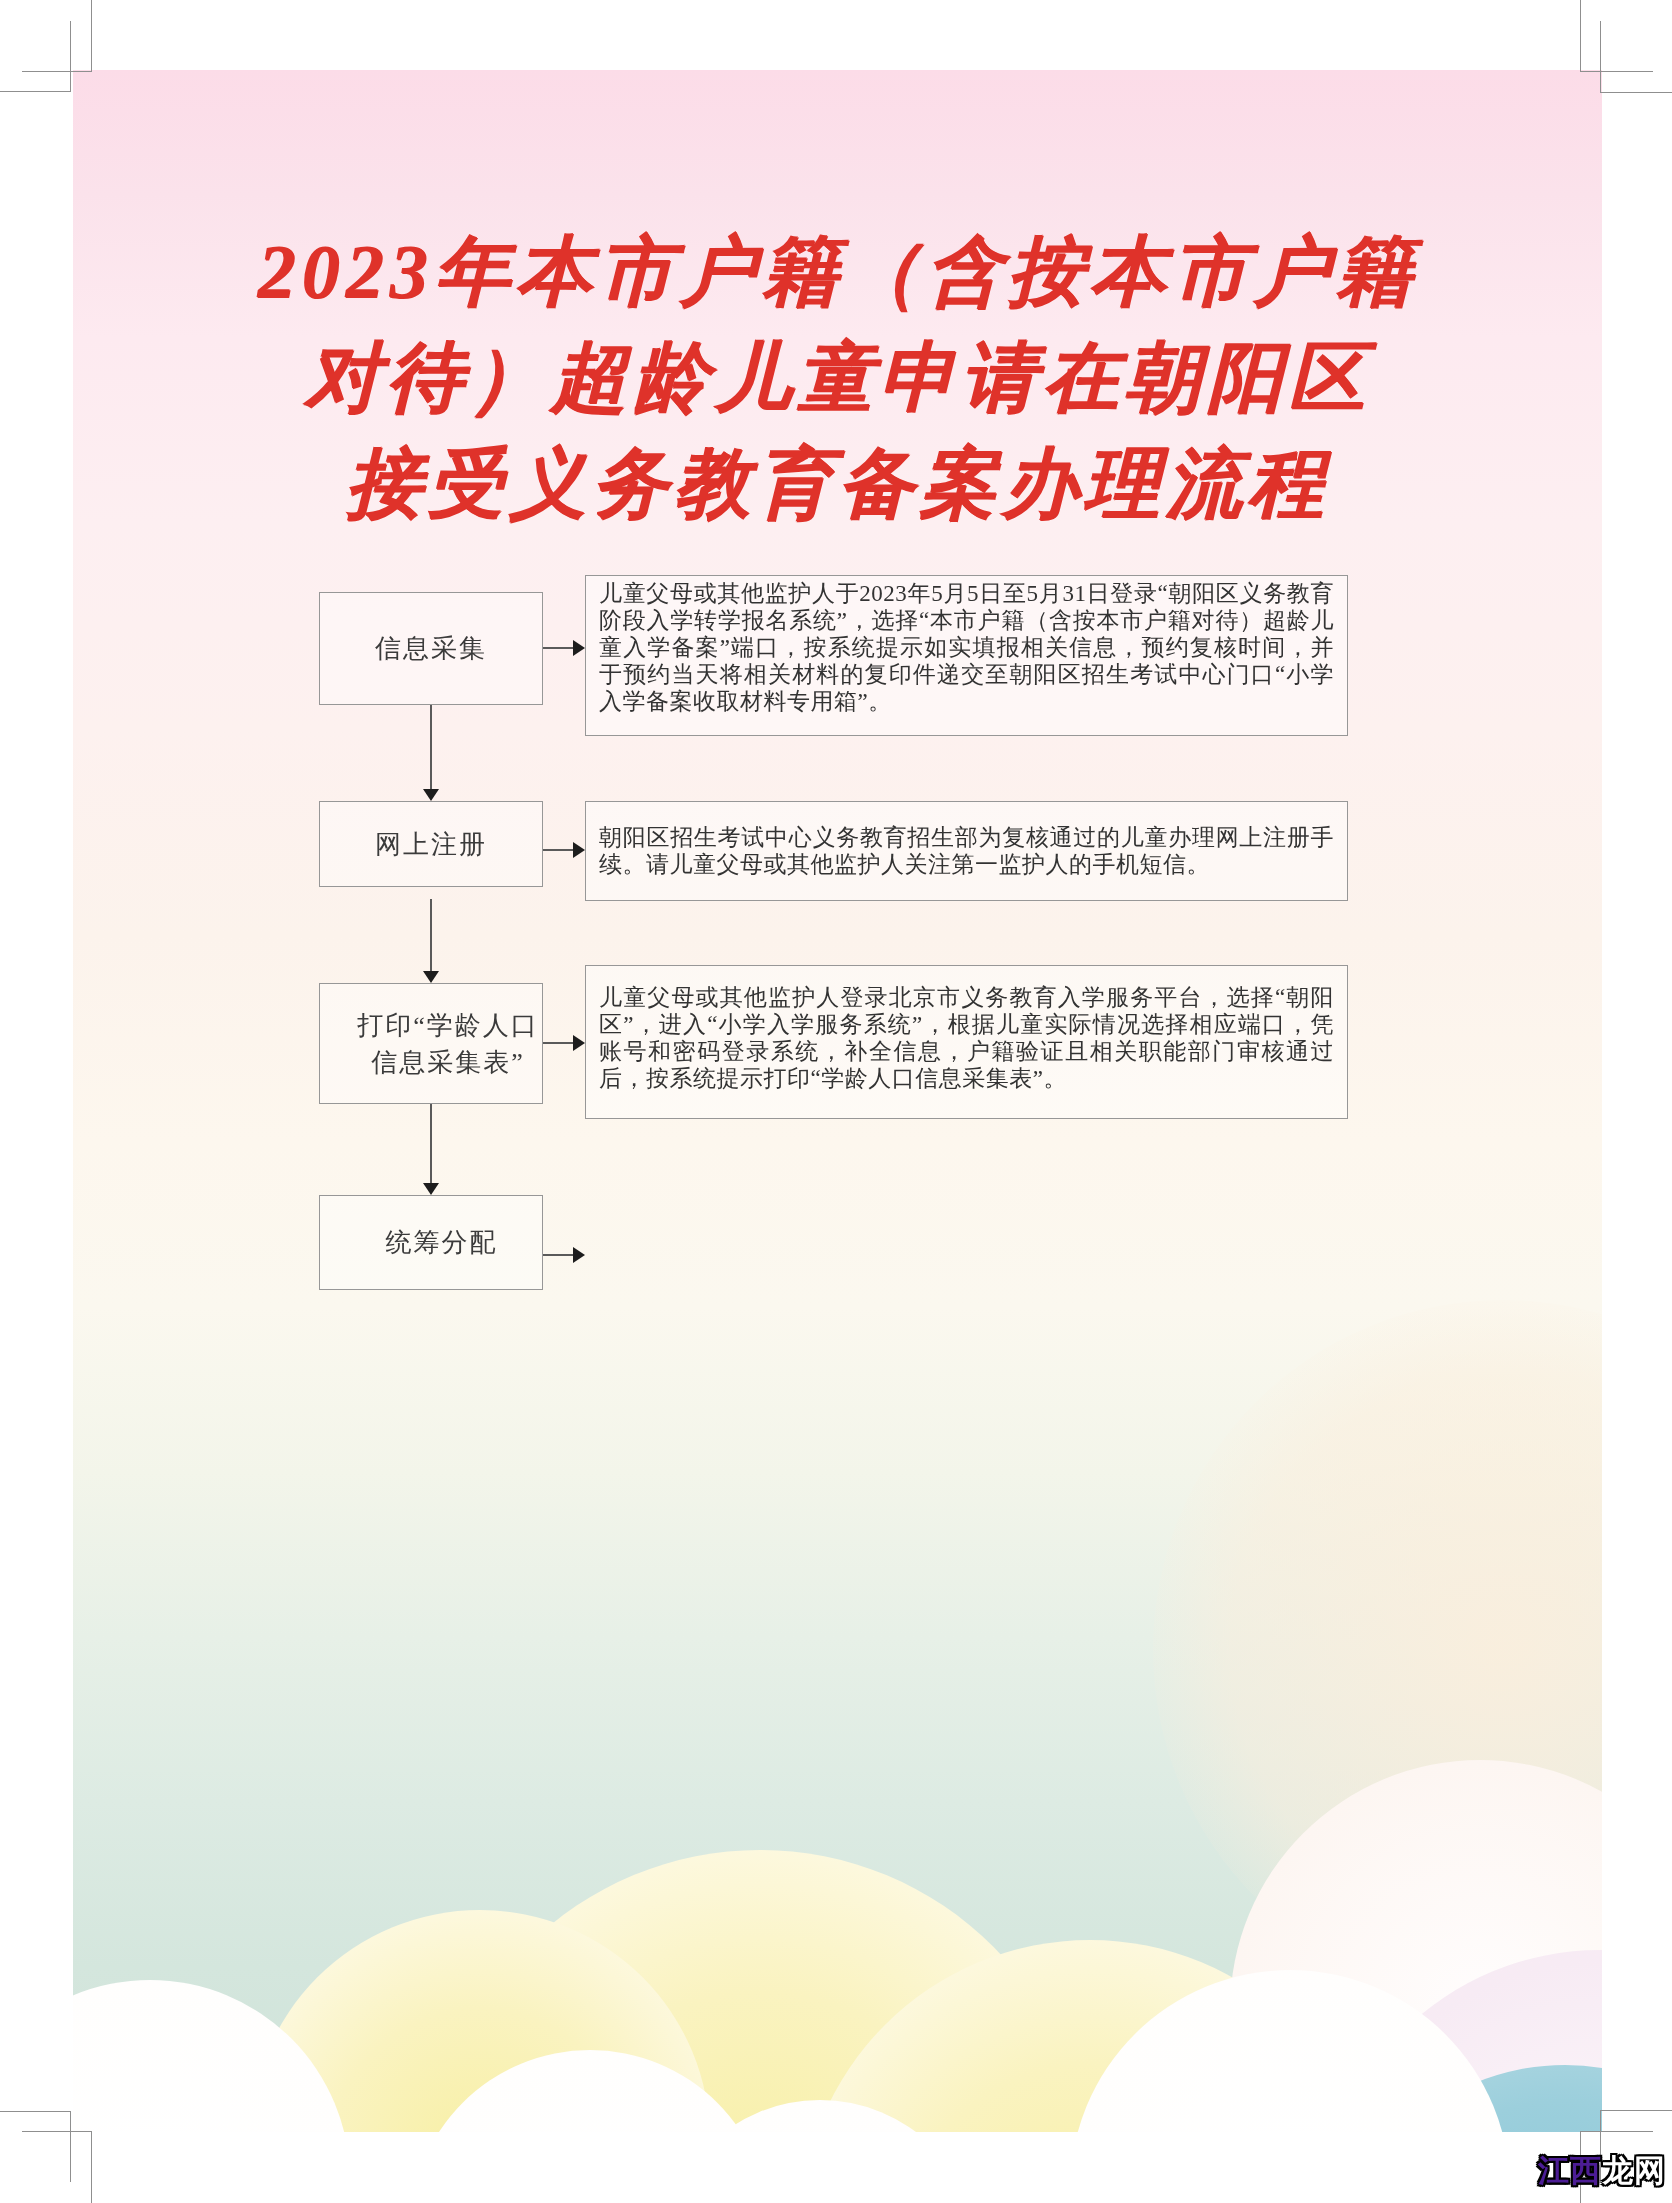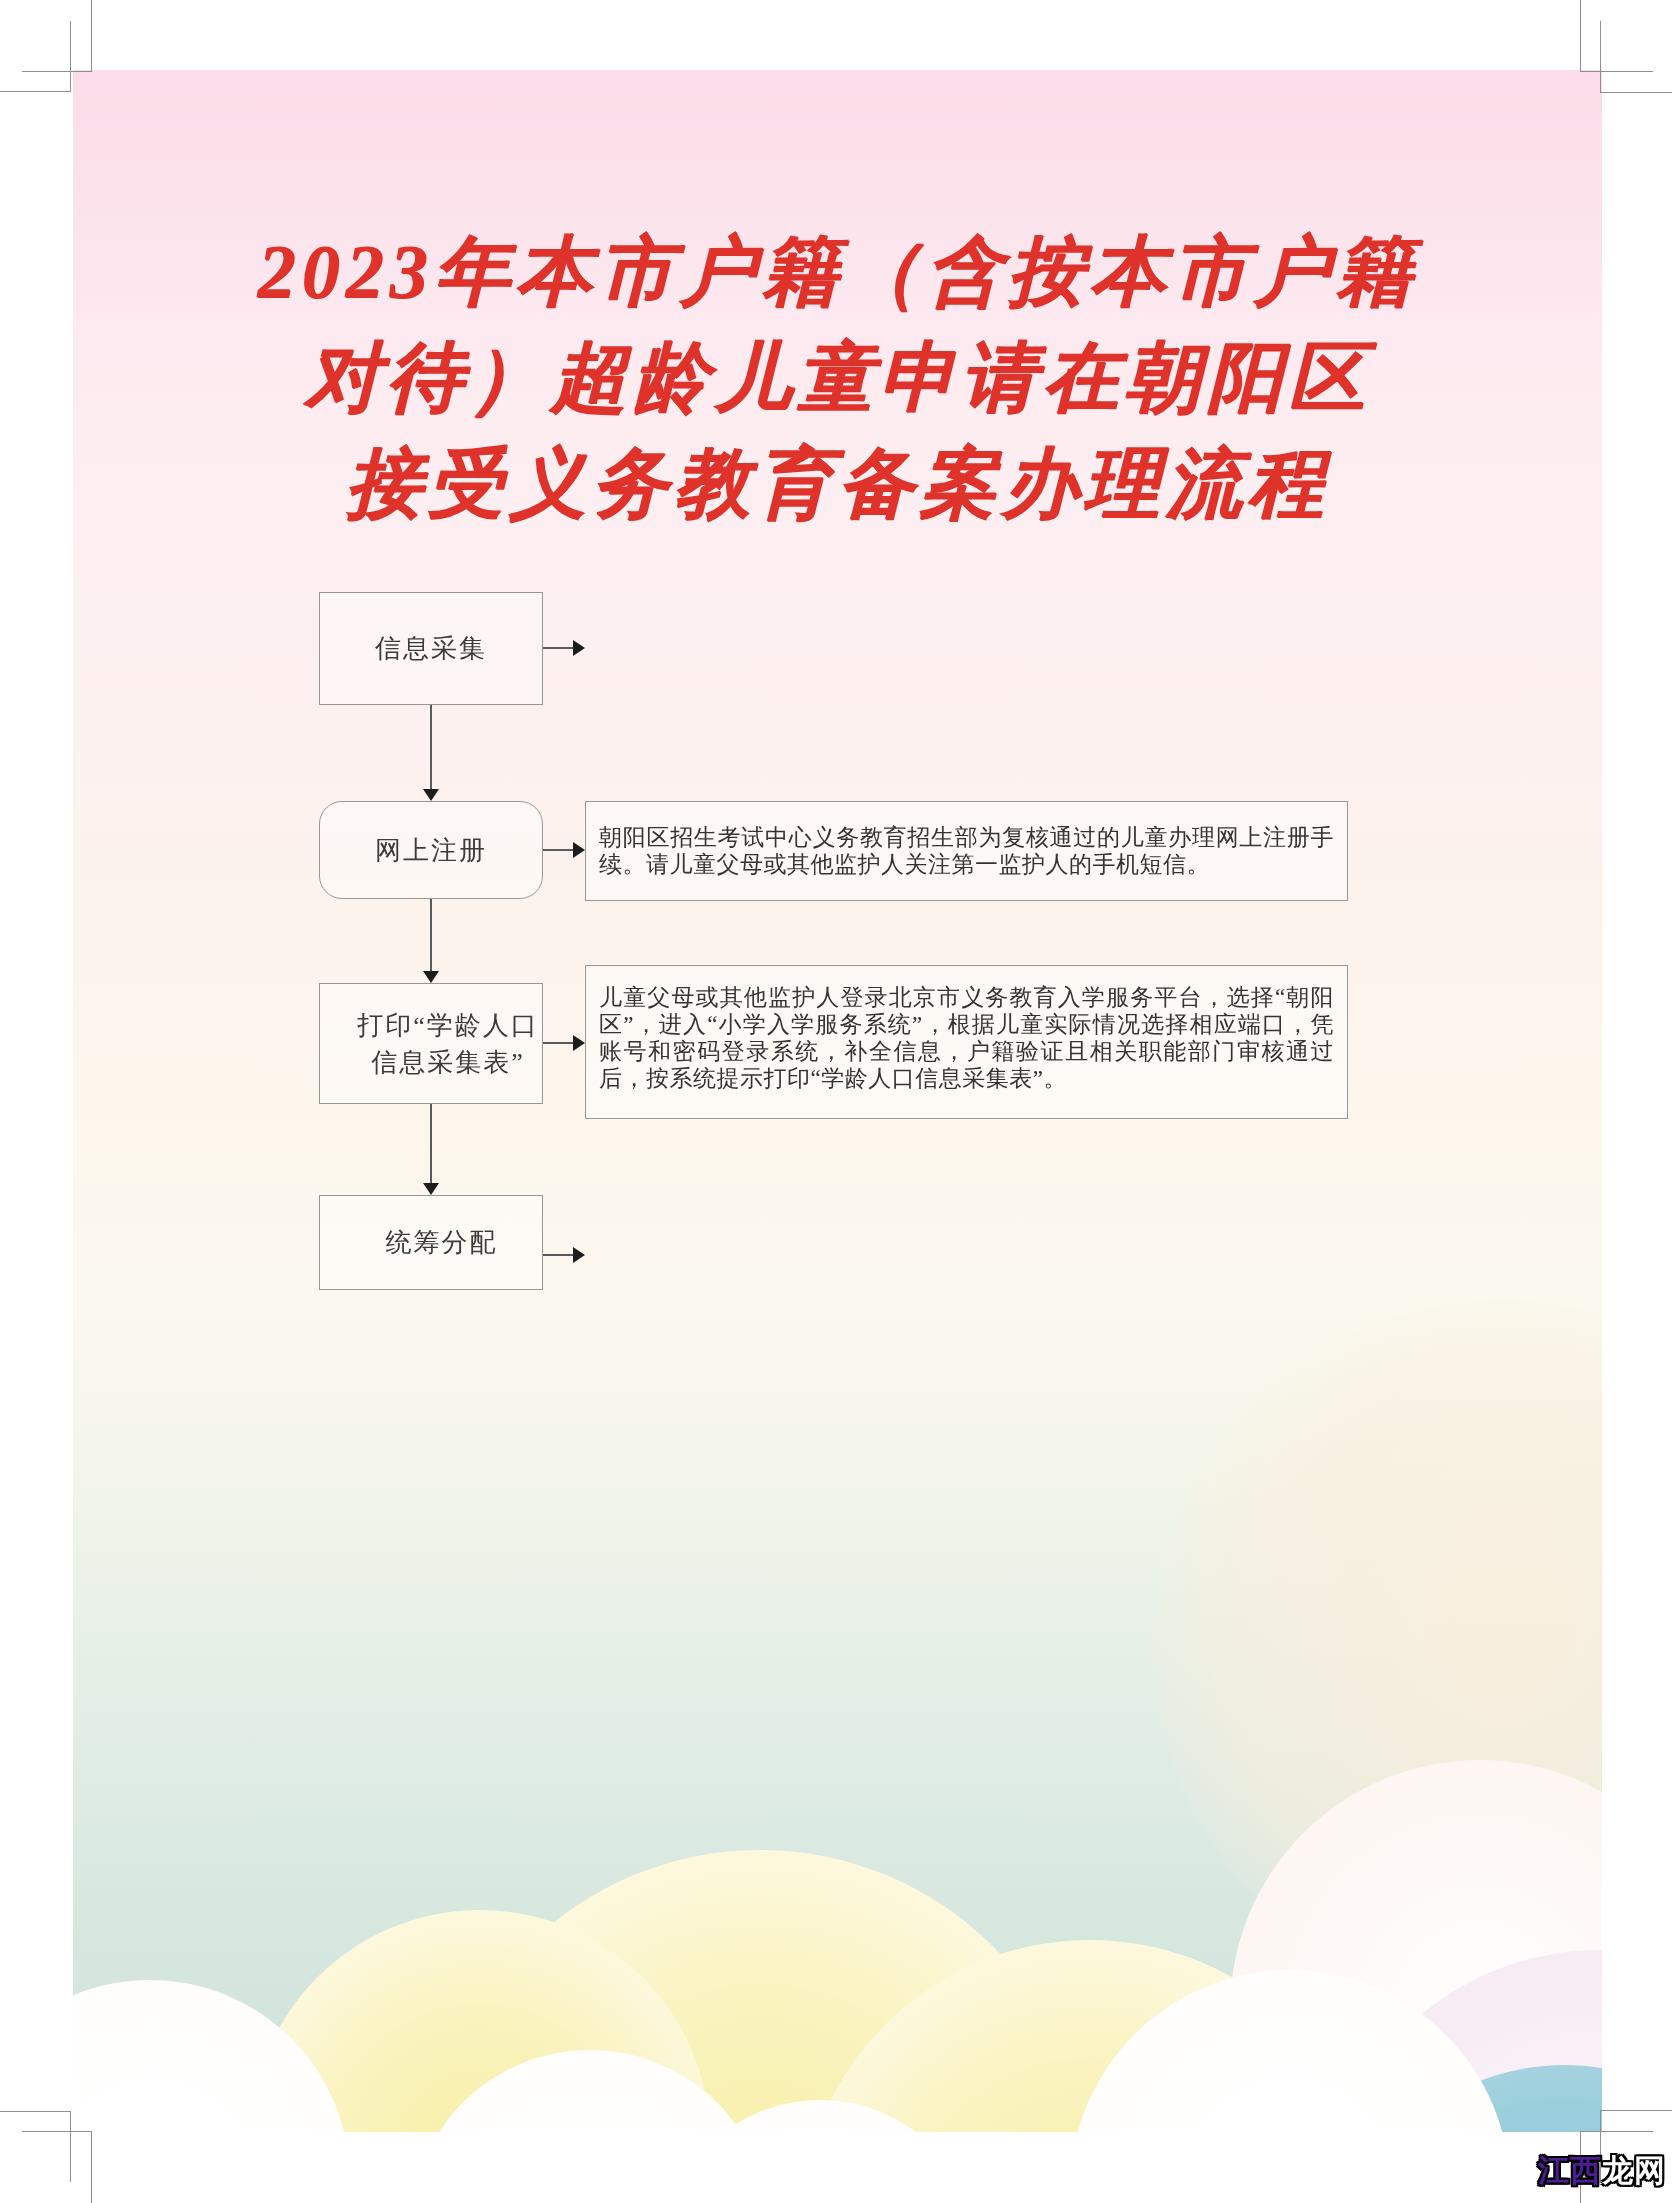--- a/index.html
+++ b/index.html
@@ -51,21 +51,21 @@
          text-shadow:1px 1px 0 #df322a;}
   .title div{white-space:nowrap;}
 
   
   .flow-box{position:absolute;left:319px;width:224px;box-sizing:border-box;
             border:1.5px solid #979797;background:rgba(255,255,255,0.40);
             display:flex;align-items:center;justify-content:center;}
   .flow-box .lbl{font-size:26px;color:#3b3b3b;letter-spacing:2px;line-height:37px;
                  text-align:center;white-space:pre-line;}
   .fb1{top:592px;height:113px;}
-  .fb2{top:801px;height:98px;border-radius:23px;}
+  .fb2{top:801px;height:86px;}
   .fb3{top:983px;height:121px;padding-left:34px;}
   .fb4{top:1195px;height:95px;padding-left:21px;}
 
   .flow-text{position:absolute;left:585px;width:763px;box-sizing:border-box;
              border:1.5px solid #979797;background:rgba(255,255,255,0.45);
              font-size:23px;line-height:27px;color:#333333;letter-spacing:0.5px;
              text-align:justify;padding:0 13px;overflow:hidden;}
   .ft1{top:575px;height:161px;padding-top:4px;}
   .ft2{top:801px;height:100px;padding-top:22px;}
   .ft3{top:965px;height:154px;padding-top:18px;}
@@ -139,20 +139,21 @@
     <span class="lbl">网上注册</span>
   </div>
   <div class="flow-box fb3">
     <span class="lbl">打印“学龄人口
 信息采集表”</span>
   </div>
   <div class="flow-box fb4">
     <span class="lbl">统筹分配</span>
   </div>
 
+  <div class="flow-text ft1">儿童父母或其他监护人于2023年5月5日至5月31日登录“朝阳区义务教育阶段入学转学报名系统”，选择“本市户籍（含按本市户籍对待）超龄儿童入学备案”端口，按系统提示如实填报相关信息，预约复核时间，并于预约当天将相关材料的复印件递交至朝阳区招生考试中心门口“小学入学备案收取材料专用箱”。</div>
   <div class="flow-text ft2">朝阳区招生考试中心义务教育招生部为复核通过的儿童办理网上注册手续。请儿童父母或其他监护人关注第一监护人的手机短信。</div>
   <div class="flow-text ft3">儿童父母或其他监护人登录北京市义务教育入学服务平台，选择“朝阳区”，进入“小学入学服务系统”，根据儿童实际情况选择相应端口，凭账号和密码登录系统，补全信息，户籍验证且相关职能部门审核通过后，按系统提示打印“学龄人口信息采集表”。</div>
 
   <div class="hline hl1"></div>
   <div class="hhead hh1"></div>
   <div class="hline hl2"></div>
   <div class="hhead hh2"></div>
   <div class="hline hl3"></div>
   <div class="hhead hh3"></div>
   <div class="hline hl4"></div>

